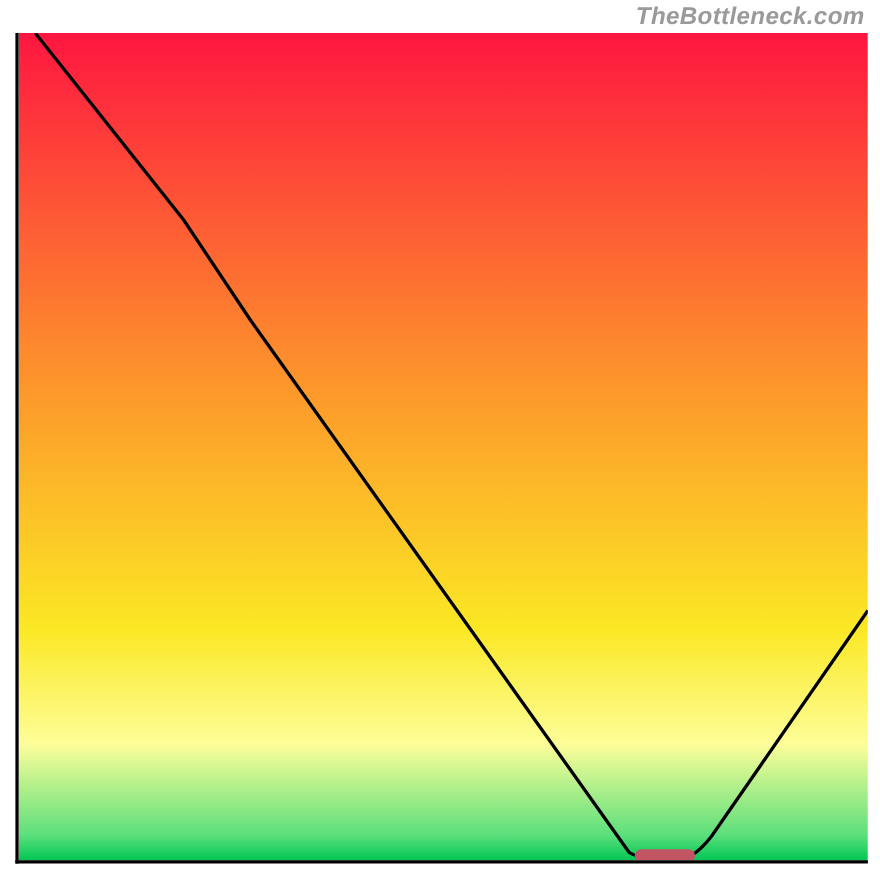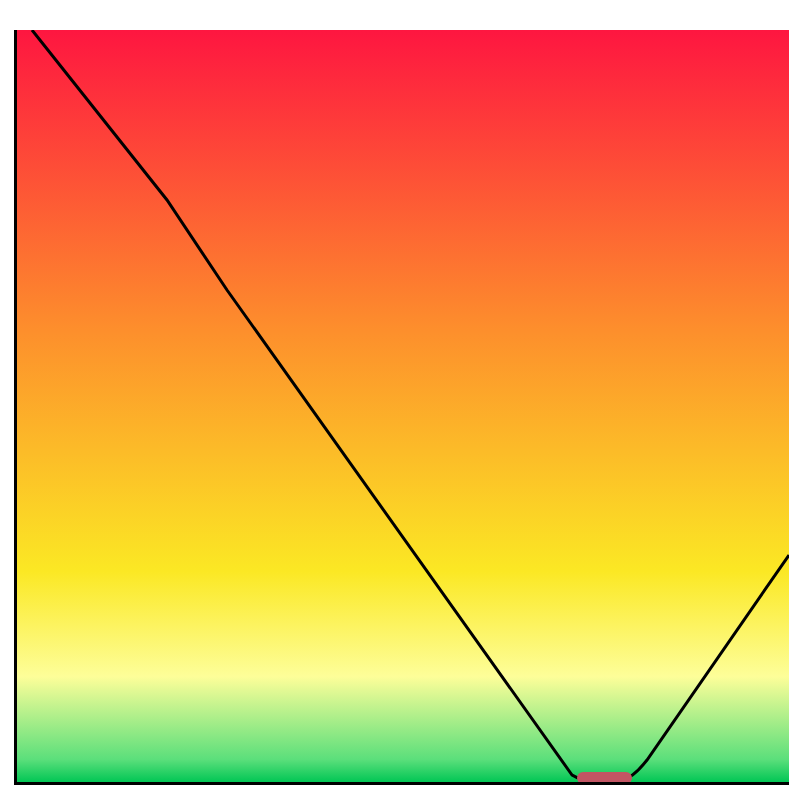--- a/index.html
+++ b/index.html
@@ -15,20 +15,21 @@
     overflow:hidden;
   }
   .plot svg{position:absolute;inset:0}
   .plot .curve{fill:none;stroke:#000;stroke-width:3}
   .marker{fill:#c25563}
 </style>
 </head>
 <body>
 
 <div class="root">
+  <div class="watermark">TheBottleneck.com</div>
 
   <div class="plot">
     <svg viewBox="0 0 772 752" preserveAspectRatio="none">
       <defs>
         <linearGradient id="bg" x1="0" y1="0" x2="0" y2="1">
           <stop offset="0%" stop-color="#fe1640"></stop>
           <stop offset="40%" stop-color="#fd8f2c"></stop>
           <stop offset="72%" stop-color="#fbe824"></stop>
           <stop offset="86%" stop-color="#fdfe99"></stop>
           <stop offset="97%" stop-color="#5bdf7b"></stop>

